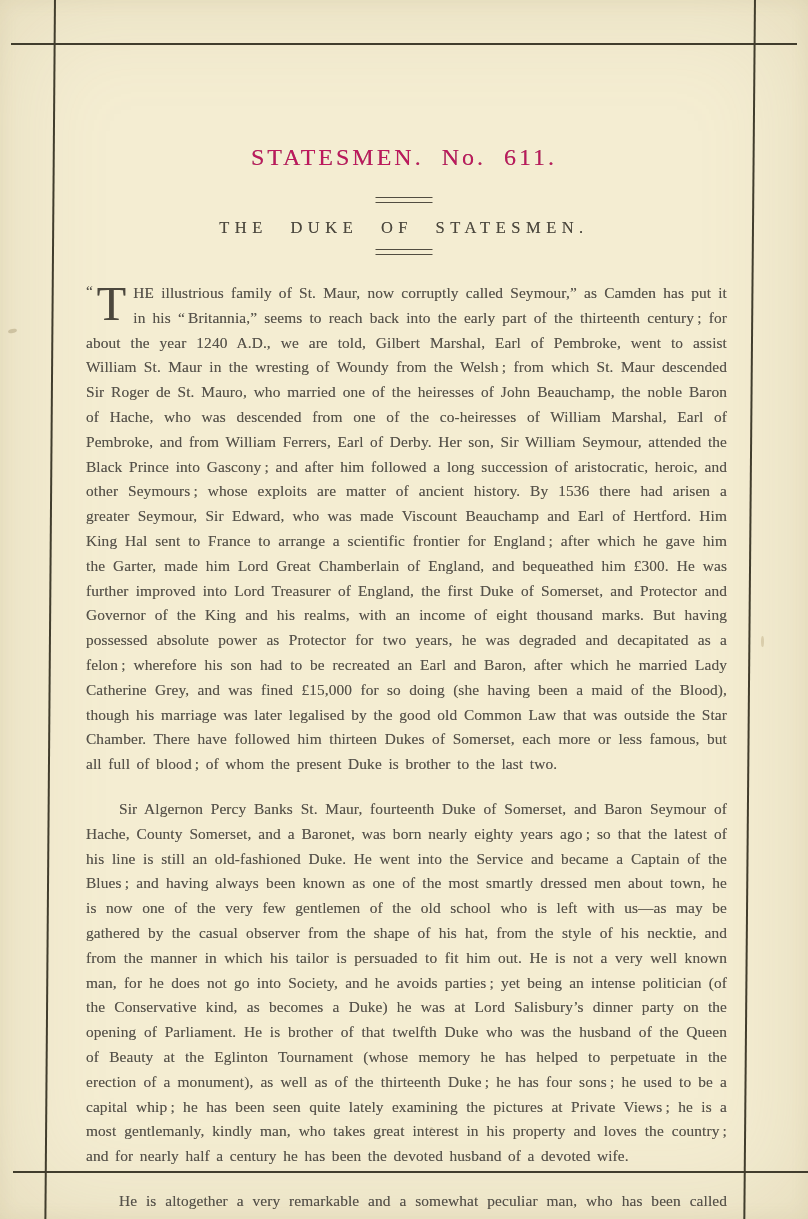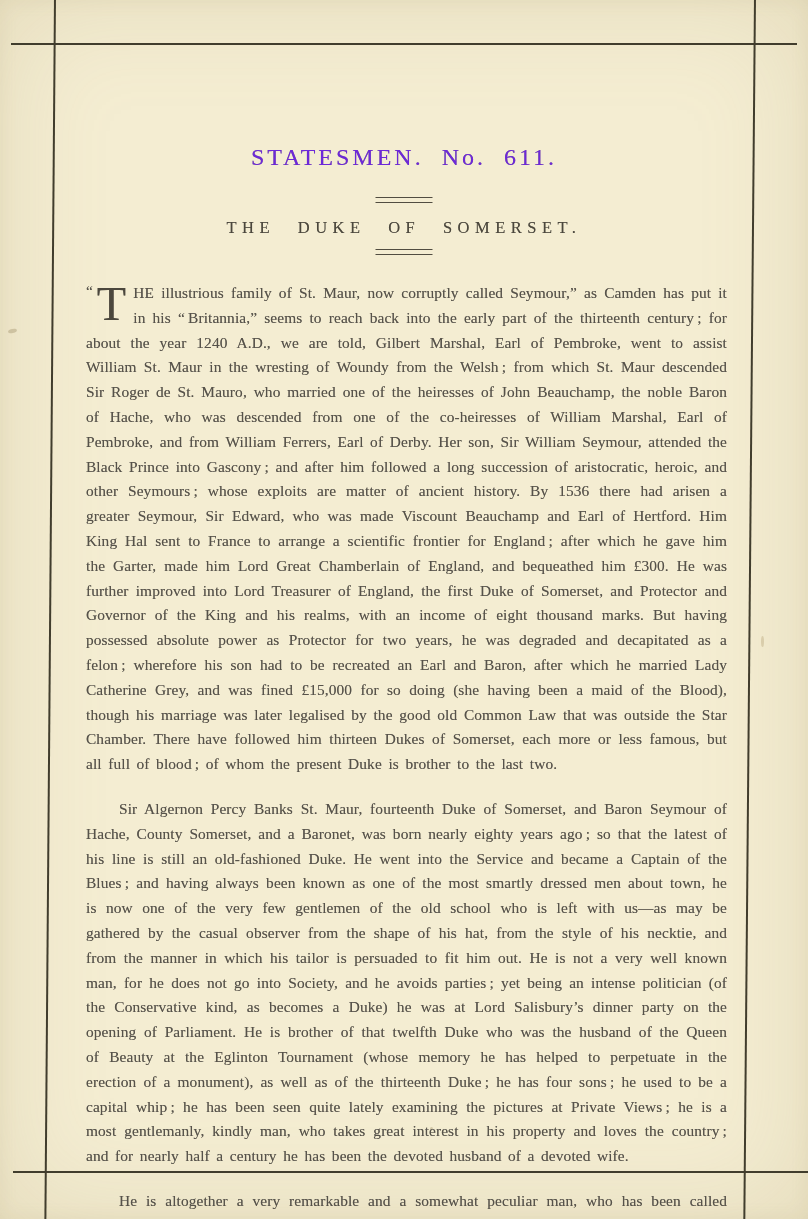--- a/index.html
+++ b/index.html
@@ -15,21 +15,21 @@
   
   .frame-line{position:absolute;background:#413d2d;}
   .rule-top{left:11px;top:43px;width:786px;height:2px;}
   .rule-bottom{left:13px;top:1171px;width:795px;height:2px;}
   .rule-left{left:54px;top:-3px;width:2px;height:1226px;transform:rotate(0.45deg);transform-origin:top center;}
   .rule-right{left:754px;top:-3px;width:2px;height:1226px;transform:rotate(0.5deg);transform-origin:top center;}
   
   .series-title{
     position:absolute;top:144px;left:0;width:100%;margin:0;
     text-align:center;font-weight:normal;font-size:24px;
-    letter-spacing:3px;word-spacing:9px;color:#6d28d9;
+    letter-spacing:3px;word-spacing:9px;color:#be185d;
     text-shadow:0 0 .6px rgba(70,66,55,.55);
   }
   .article-title{
     position:absolute;top:218px;left:0;width:100%;margin:0;
     text-align:center;font-weight:normal;font-size:16.5px;
     letter-spacing:5.5px;word-spacing:13px;color:#4b473d;
     text-shadow:0 0 .5px rgba(75,71,61,.5);
   }
   .drule{
     position:absolute;left:50%;transform:translateX(-50%);
@@ -66,21 +66,21 @@
   <div class="frame-line rule-bottom"></div>
   <div class="frame-line rule-left"></div>
   <div class="frame-line rule-right"></div>
 
   <div class="speck speck-1"></div>
   <div class="speck speck-2"></div>
   <div class="speck speck-3"></div>
 
   <h1 class="series-title">STATESMEN. No. 611.</h1>
   <div class="drule drule-1"></div>
-  <h2 class="article-title">THE DUKE OF SOMERSET.</h2>
+  <h2 class="article-title">THE DUKE OF STATESMEN.</h2>
   <div class="drule drule-2"></div>
 
   <div class="body-text">
     <p>
       <span class="lead-group">
         <span class="open-quote">“</span>
         <span class="drop-cap">T</span>
       </span><span>HE illustrious family of St. Maur, now corruptly called Seymour,” as Camden has put it in his “ Britannia,” seems to reach back into the early part of the thirteenth century ; for about the year 1240 A.D., we are told, Gilbert Marshal, Earl of Pembroke, went to assist William St. Maur in the wresting of Woundy from the Welsh ; from which St. Maur descended Sir Roger de St. Mauro, who married one of the heiresses of John Beauchamp, the noble Baron of Hache, who was descended from one of the co-heiresses of William Marshal, Earl of Pembroke, and from William Ferrers, Earl of Derby.  Her son, Sir William Seymour, attended the Black Prince into Gascony ; and after him followed a long succession of aristocratic, heroic, and other Seymours ; whose exploits are matter of ancient history.  By 1536 there had arisen a greater Seymour, Sir Edward, who was made Viscount Beauchamp and Earl of Hertford.  Him King Hal sent to France to arrange a scientific frontier for England ; after which he gave him the Garter, made him Lord Great Chamberlain of England, and bequeathed him £300.  He was further improved into Lord Treasurer of England, the first Duke of Somerset, and Protector and Governor of the King and his realms, with an income of eight thousand marks.  But having possessed absolute power as Protector for two years, he was degraded and decapitated as a felon ; wherefore his son had to be recreated an Earl and Baron, after which he married Lady Catherine Grey, and was fined £15,000 for so doing (she having been a maid of the Blood), though his marriage was later legalised by the good old Common Law that was outside the Star Chamber.  There have followed him thirteen Dukes of Somerset, each more or less famous, but all full of blood ; of whom the present Duke is brother to the last two.</span>
     </p>
     <p class="indented">Sir Algernon Percy Banks St. Maur, fourteenth Duke of Somerset, and Baron Seymour of Hache, County Somerset, and a Baronet, was born nearly eighty years ago ; so that the latest of his line is still an old-fashioned Duke.  He went into the Service and became a Captain of the Blues ; and having always been known as one of the most smartly dressed men about town, he is now one of the very few gentlemen of the old school who is left with us—as may be gathered by the casual observer from the shape of his hat, from the style of his necktie, and from the manner in which his tailor is persuaded to fit him out.  He is not a very well known man, for he does not go into Society, and he avoids parties ; yet being an intense politician (of the Conservative kind, as becomes a Duke) he was at Lord Salisbury’s dinner party on the opening of Parliament.  He is brother of that twelfth Duke who was the husband of the Queen of Beauty at the Eglinton Tournament (whose memory he has helped to perpetuate in the erection of a monument), as well as of the thirteenth Duke ; he has four sons ; he used to be a capital whip ; he has been seen quite lately examining the pictures at Private Views ; he is a most gentlemanly, kindly man, who takes great interest in his property and loves the country ; and for nearly half a century he has been the devoted husband of a devoted wife.</p>

